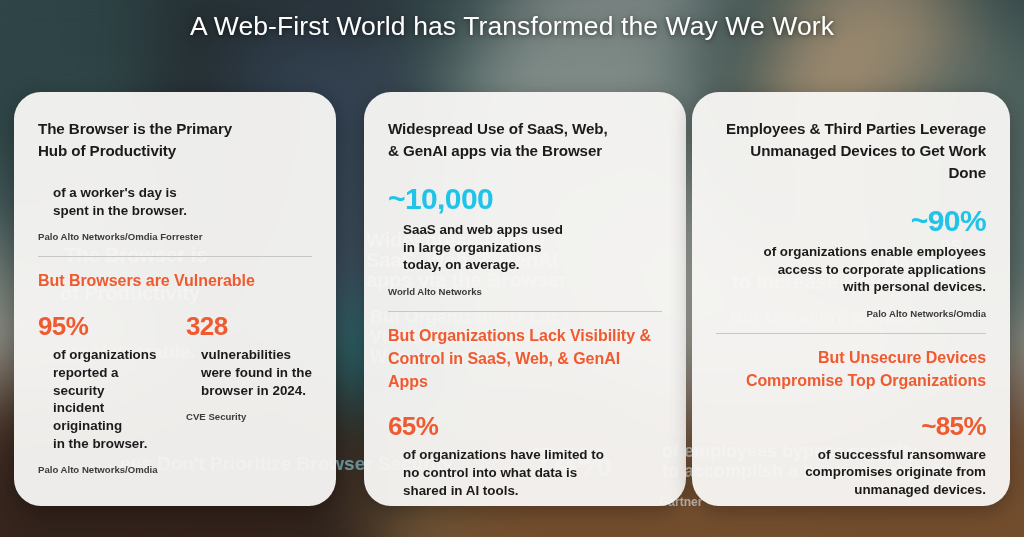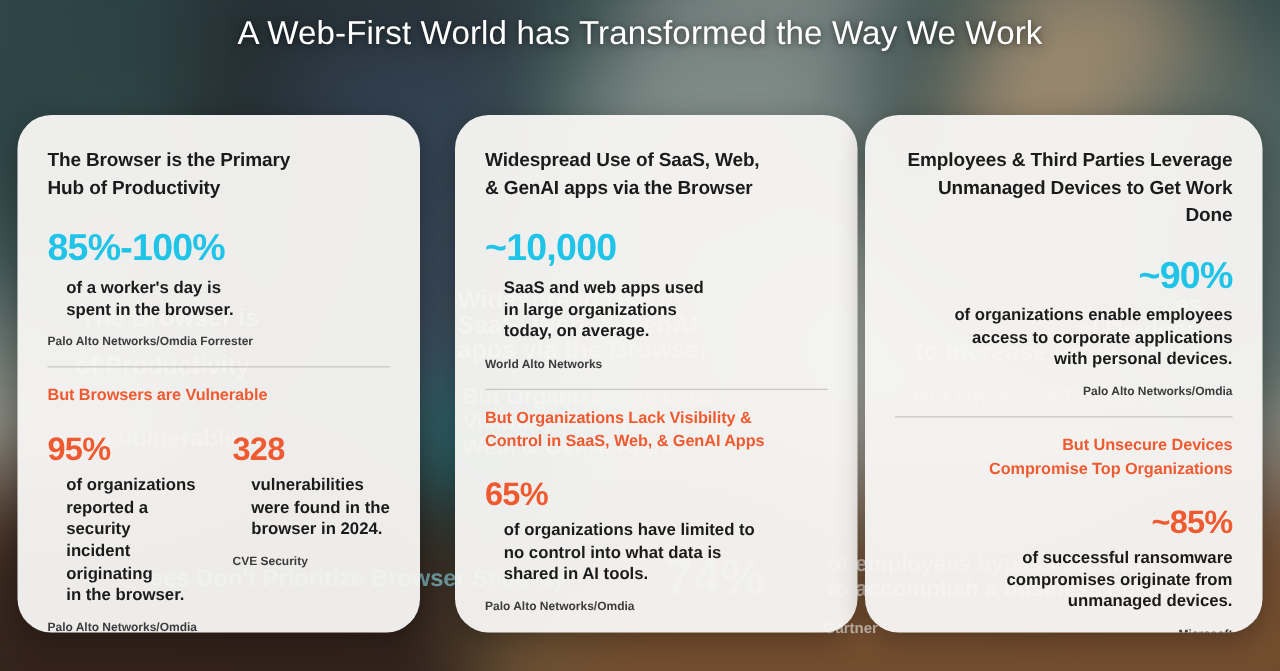--- a/index.html
+++ b/index.html
@@ -129,21 +129,21 @@
     letter-spacing: 0;
   }
 
   .divider {
     height: 1px;
     background: #c9c7c3;
     margin: 14px 0 13px 0;
   }
 
   .sub-heading {
-    font-size: 13px;
+    font-size: 16px;
     font-weight: bold;
     color: #f05a30;
     line-height: 1.42;
     white-space: pre-line;
     letter-spacing: -.05px;
   }
 
   .block-top   { margin-top: 22px; }
   .two-col     { display: flex; gap: 22px; margin-top: 20px; }
   .two-col > div { flex: 1 1 0; }
@@ -190,21 +190,20 @@
       <div class="ghost" style="left: 659px; top: 495px; font-size: 12px;">Gartner</div>
     </div>
 
   <div class="slide-title">A Web-First World has Transformed the Way We Work</div>
 
   <div class="card" id="card-1">
     <div class="card-heading">The Browser is the Primary
 Hub of Productivity</div>
 
     <div class="block-top">
-      <div class="stat-num cyan stat-big">85%-100%</div>
       <div class="stat-desc">of a worker's day is
 spent in the browser.</div>
       <div class="source">Palo Alto Networks/Omdia Forrester</div>
     </div>
 
     <div class="divider"></div>
 
     <div class="sub-heading">But Browsers are Vulnerable</div>
 
     <div class="two-col">

